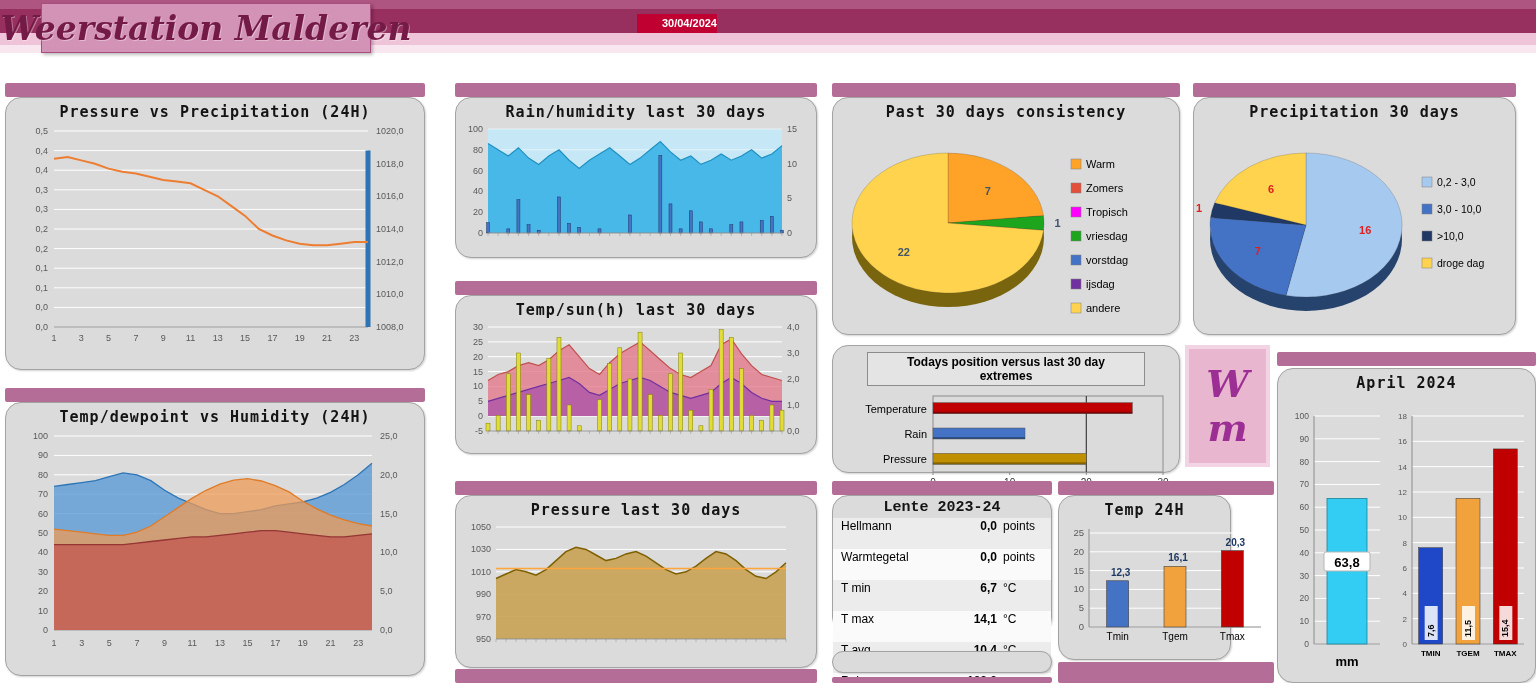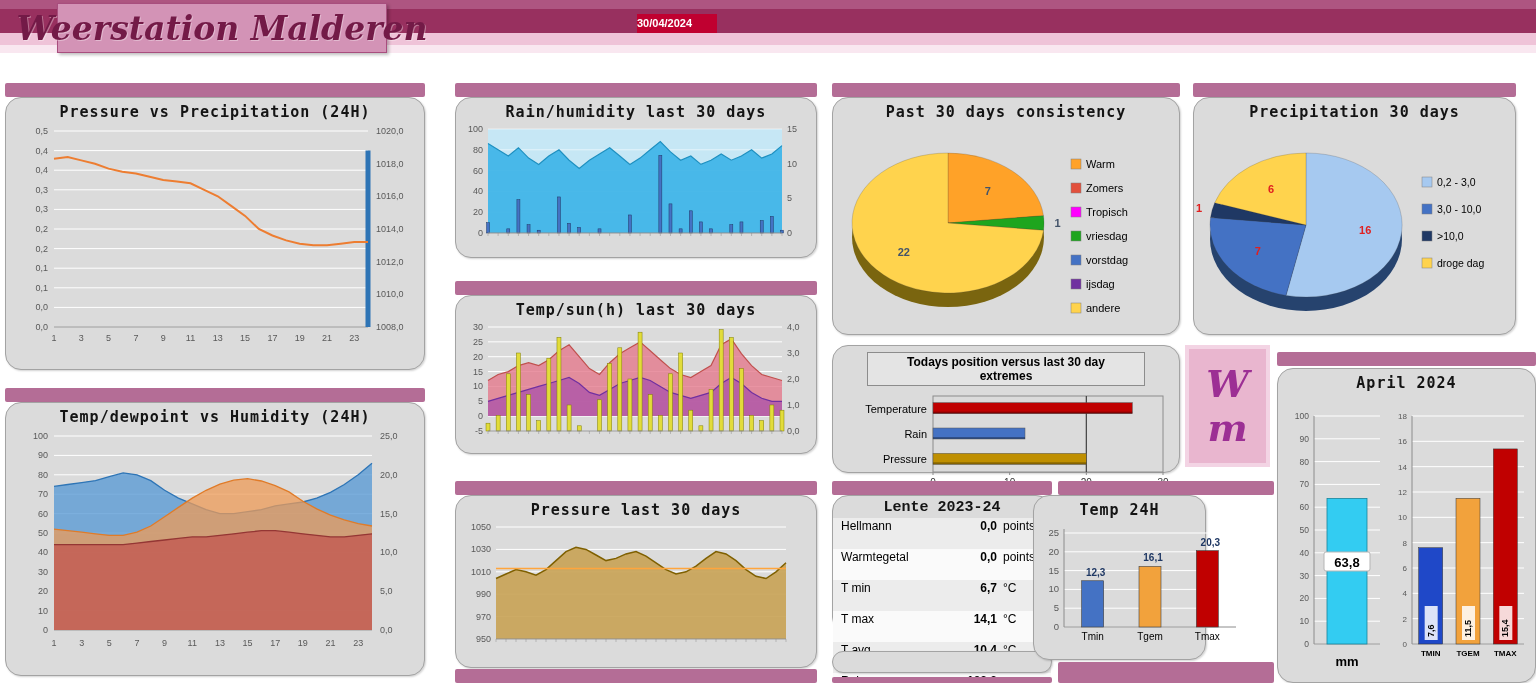--- a/index.html
+++ b/index.html
@@ -8,27 +8,27 @@
 .strip{position:absolute;background:#B46D96;height:14px;border-radius:2px}
 .panel{position:absolute;background:#DBDBDB;border:1px solid #A3A3A3;border-radius:16px;
   box-shadow:1px 1px 2px rgba(0,0,0,.18)}
 .chart-title{font-family:"DejaVu Sans Mono",monospace;font-weight:bold;font-size:15px;
   color:#141414;text-align:center;padding-top:5px;letter-spacing:1px;white-space:nowrap}
 .sub-title{font-weight:bold;font-size:12px;color:#000;text-align:center;margin:6px 34px 2px;
   border:1px solid #8c8c8c;padding:2px 12px;background:#E4E4E4}
 svg{display:block;margin:0 auto}
 svg text{font-family:"Liberation Sans",sans-serif;font-size:9px;fill:#595959}
 .band{position:absolute;left:0;width:1536px}
-.title-box{position:absolute;left:57px;top:3px;width:330px;height:50px;background:#D393B6;
+.title-box{position:absolute;left:41px;top:3px;width:330px;height:50px;background:#D393B6;
   border:1px solid #A84E7E;box-shadow:2px 2px 3px rgba(0,0,0,.25);
   display:flex;align-items:center;justify-content:center}
 .station-title{font-family:"DejaVu Serif",serif;font-style:italic;font-weight:bold;
   font-size:33px;color:#731A47;text-shadow:1px 1px 0 rgba(255,255,255,.35);white-space:nowrap}
 .date-badge{position:absolute;left:637px;top:14px;width:80px;height:19px;background:#C00030;
-  color:#fff;font-weight:bold;font-size:11px;text-align:left;line-height:19px}
+  color:#fff;font-weight:bold;font-size:11px;text-align:right;line-height:19px}
 .logo-box{position:absolute;left:1185px;top:345px;width:85px;height:122px;background:#E9B6CF;
   border:4px solid #F3D4E4;display:flex;flex-direction:column;align-items:center;justify-content:center}
 .logo-letter{font-family:"DejaVu Serif",serif;font-style:italic;font-weight:bold;
   font-size:38px;line-height:44px;color:#9C2F94}
 .lrow{display:flex;height:31px;line-height:16.5px;font-size:12px;padding:0 8px;color:#000}
 .lrow:nth-child(odd){background:#ECECEC}
 .lrow:nth-child(even){background:#FAFAFA}
 .ll{flex:1}
 .lv{width:48px;text-align:right;font-weight:bold}
 .lu{width:46px;padding-left:6px}
@@ -491,21 +491,21 @@
       <span class="ll">Rain</span>
       <span class="lv">138,2</span>
       <span class="lu">mm</span>
     </div>
   </div>
 </div>
 <div class="panel" style="left:832px;top:651px;width:220px;height:22px"></div>
 <div class="strip" style="left:832px;top:677px;width:220px;height:6px"></div>
 
 <div class="strip" style="left:1058px;top:481px;width:216px"></div>
-<div class="panel" style="left:1033px;top:495px;width:173px;height:165px">
+<div class="panel" style="left:1058px;top:495px;width:173px;height:165px">
   <div class="chart-title">Temp 24H</div>
   <svg id="c8" width="214" height="140">
       <line x1="30" y1="108" x2="202" y2="108" stroke="#fff"></line>
       <text x="25" y="111" text-anchor="end" style="font-size:9.5px">0</text>
       <line x1="30" y1="89.2" x2="202" y2="89.2" stroke="#fff"></line>
       <text x="25" y="92.2" text-anchor="end" style="font-size:9.5px">5</text>
       <line x1="30" y1="70.4" x2="202" y2="70.4" stroke="#fff"></line>
       <text x="25" y="73.4" text-anchor="end" style="font-size:9.5px">10</text>
       <line x1="30" y1="51.6" x2="202" y2="51.6" stroke="#fff"></line>
       <text x="25" y="54.6" text-anchor="end" style="font-size:9.5px">15</text>

